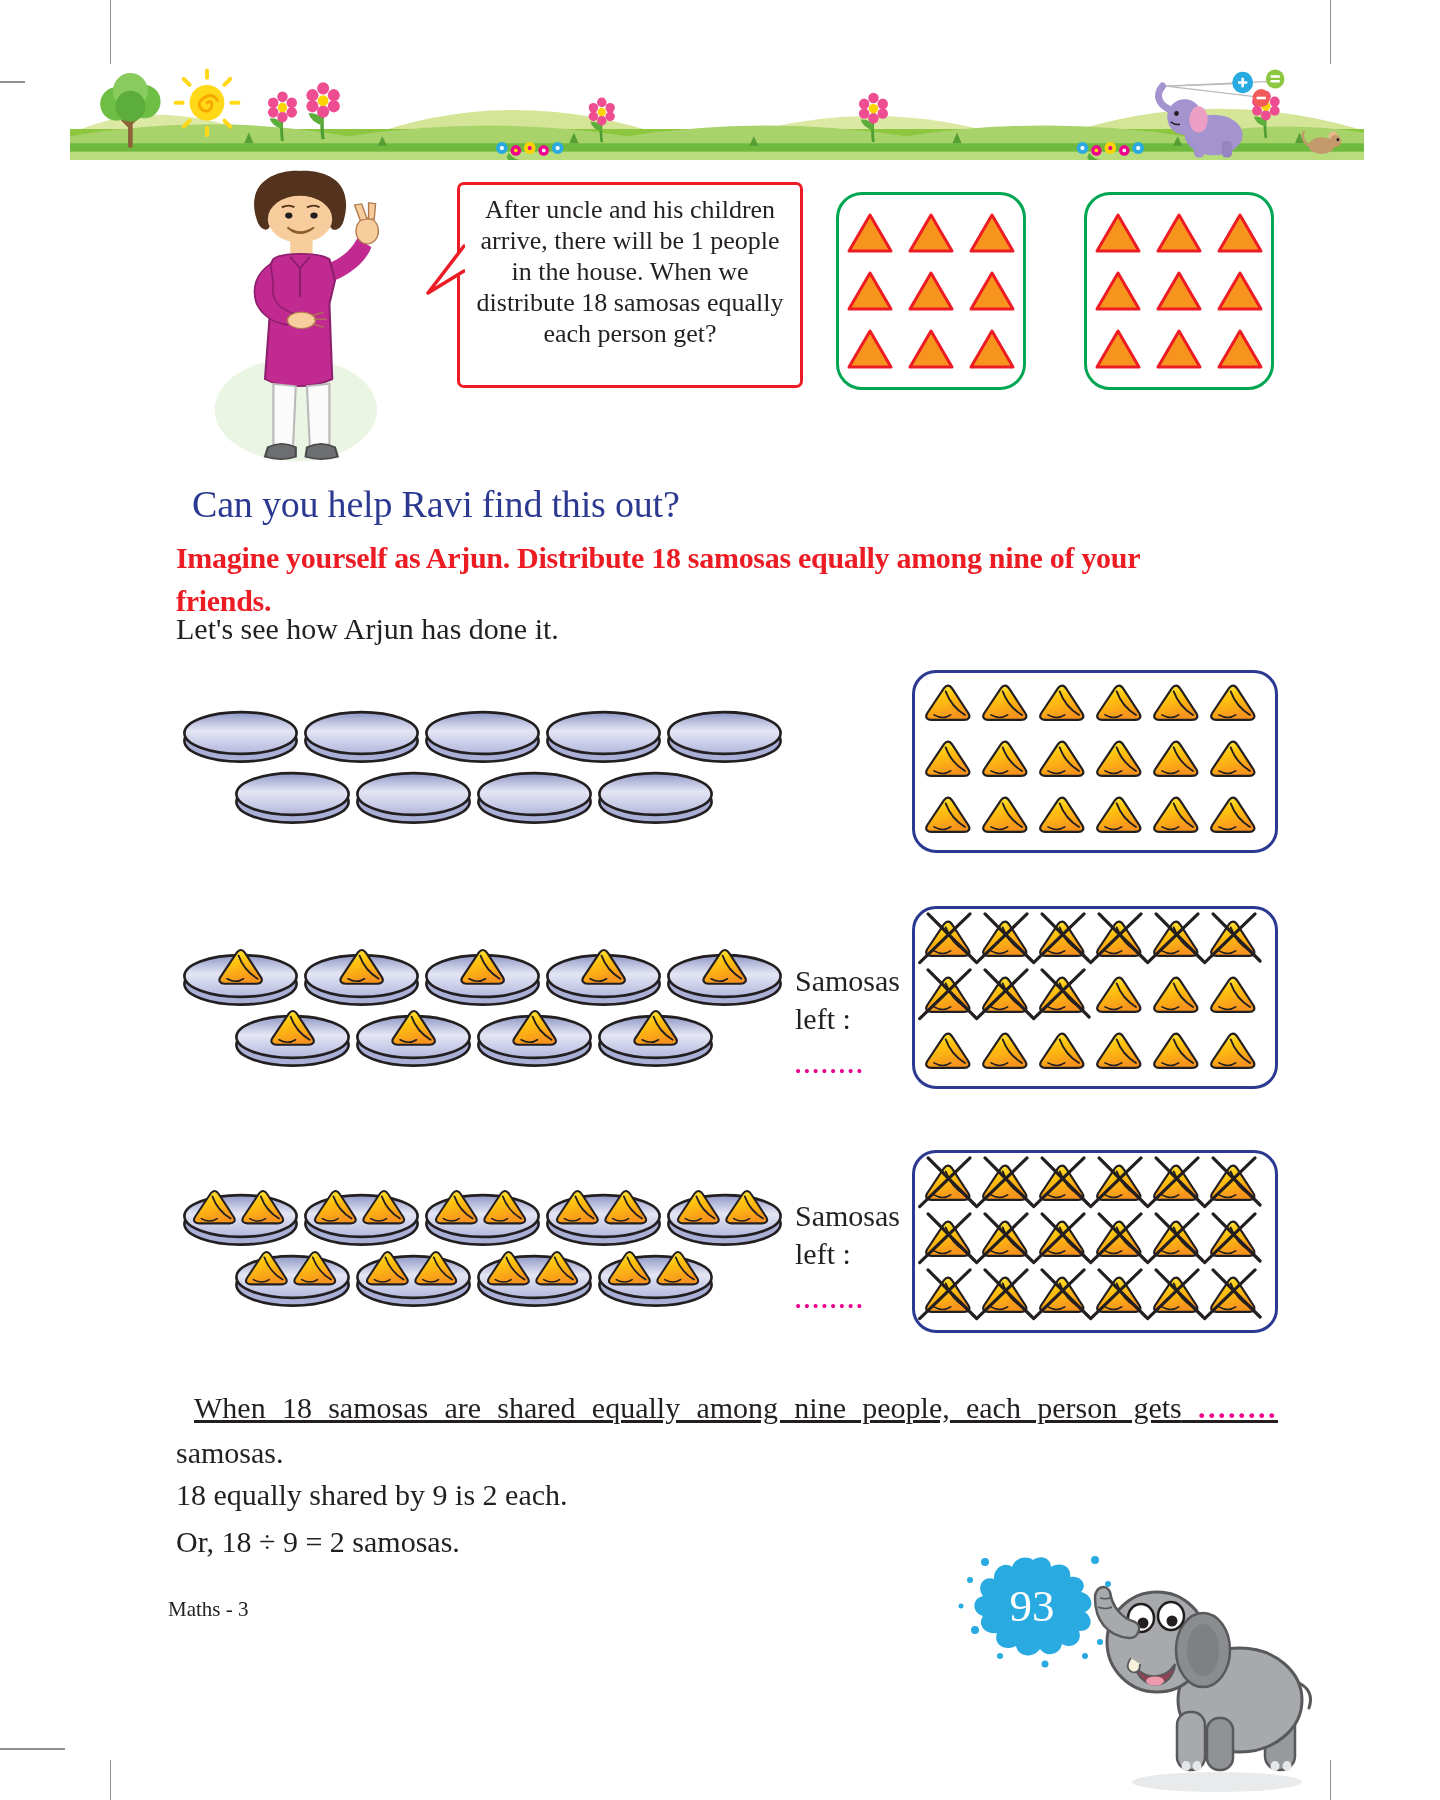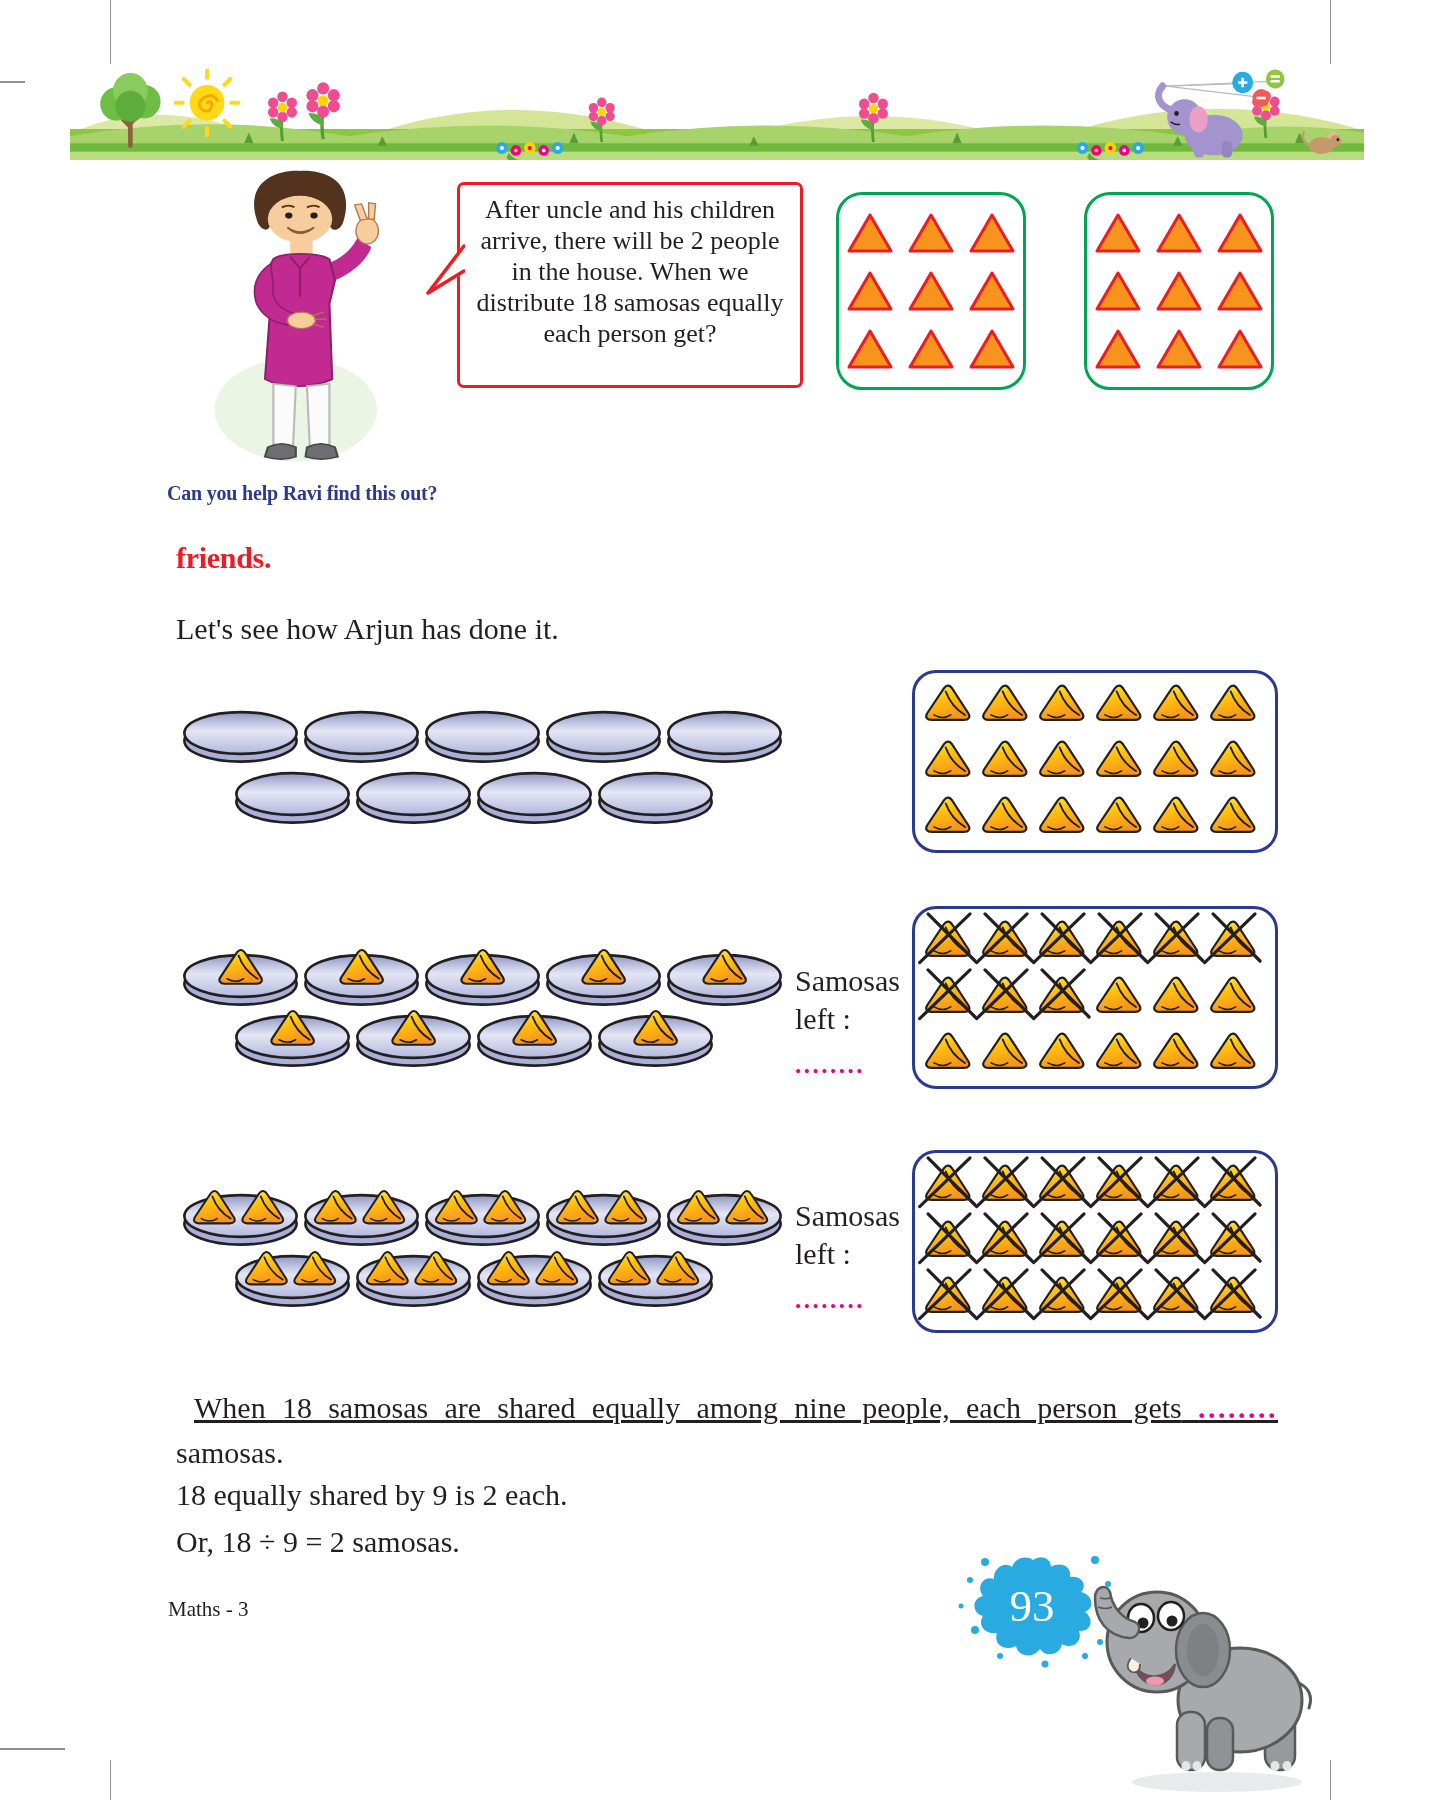--- a/index.html
+++ b/index.html
@@ -12,21 +12,21 @@
           text-align:center;font-size:26px;line-height:31px;padding-top:9px;z-index:2;}
   .bubble-tail{position:absolute;left:-37px;top:58px;}
   
   .green-box{position:absolute;top:192px;width:190px;height:198px;border:3px solid #00A651;
              border-radius:26px;box-sizing:border-box;display:flex;flex-direction:column;gap:16px;
              align-items:center;justify-content:center;background:#fff;}
   .tri-row{display:flex;gap:13px;}
   .tri{display:block;}
   .tri polygon{fill:#F7941E;stroke:#ED1C24;stroke-width:3;stroke-linejoin:round;}
   
-  .h-blue{position:absolute;left:167px;top:482px;font-size:20px;font-weight:bold;color:#2B3990;
+  .h-blue{position:absolute;left:192px;top:482px;font-size:38px;font-weight:normal;color:#2B3990;
           white-space:nowrap;letter-spacing:-0.2px;}
   .h-red{position:absolute;left:176px;top:536px;font-size:30px;font-weight:bold;color:#ED1C24;
          line-height:43px;letter-spacing:-0.3px;white-space:nowrap;}
   .intro{position:absolute;left:176px;top:612px;font-size:30px;}
   
   .plates-group{position:absolute;left:180px;}
   .plates-row{display:flex;}
   .plates-row.row2{margin-left:52px;margin-top:-5px;}
   .plate{display:block;}
   .pl-low{fill:#A9AFD6;stroke:#231F20;stroke-width:2.4;}
@@ -207,21 +207,21 @@
     <path d="M52 240 Q62 234 72 240 L72 248 Q62 252 50 248 Z" fill="#6D6E71" stroke="#4A4A4C" stroke-width="1.5"></path>
     <path d="M80 240 Q90 234 100 240 L102 248 Q90 252 79 248 Z" fill="#6D6E71" stroke="#4A4A4C" stroke-width="1.5"></path>
   </svg>
 
   <div class="bubble">
     <svg class="bubble-tail" width="42" height="56" viewBox="0 0 42 56">
       <polygon points="41,2 2,52 41,30" fill="#ffffff"></polygon>
       <path d="M41 3 L5 50 L41 28" fill="none" stroke="#ED1C24" stroke-width="3.5" stroke-linejoin="round" stroke-linecap="round"></path>
     </svg>
     <div>After uncle and his children</div>
-    <div>arrive, there will be 2 people</div>
+    <div>arrive, there will be 1 people</div>
     <div>in the house. When we</div>
     <div>distribute 18 samosas equally</div>
     <div>each person get?</div>
   </div>
 
   <div class="green-box" style="left:836px;">
       <div class="tri-row">
         <svg class="tri" width="48" height="42" viewBox="0 0 48 42">
           <polygon points="24,3 45,39 3,39"></polygon>
         </svg>
@@ -286,20 +286,21 @@
           <polygon points="24,3 45,39 3,39"></polygon>
         </svg>
         <svg class="tri" width="48" height="42" viewBox="0 0 48 42">
           <polygon points="24,3 45,39 3,39"></polygon>
         </svg>
       </div>
     </div>
 
   <div class="h-blue">Can you help Ravi find this out?</div>
   <div class="h-red">
+    <div>Imagine yourself as Arjun. Distribute 18 samosas equally among nine of your</div>
     <div>friends.</div>
   </div>
   <div class="intro">Let's see how Arjun has done it.</div>
 
   <div class="plates-group" style="top:700px;">
       <div class="plates-row">
         <svg class="plate" width="121" height="66" viewBox="0 0 110 60">
           <ellipse class="pl-low" cx="55" cy="37" rx="51" ry="19"></ellipse>
           <ellipse class="pl-top" cx="55" cy="30" rx="51" ry="19"></ellipse>
         </svg>

